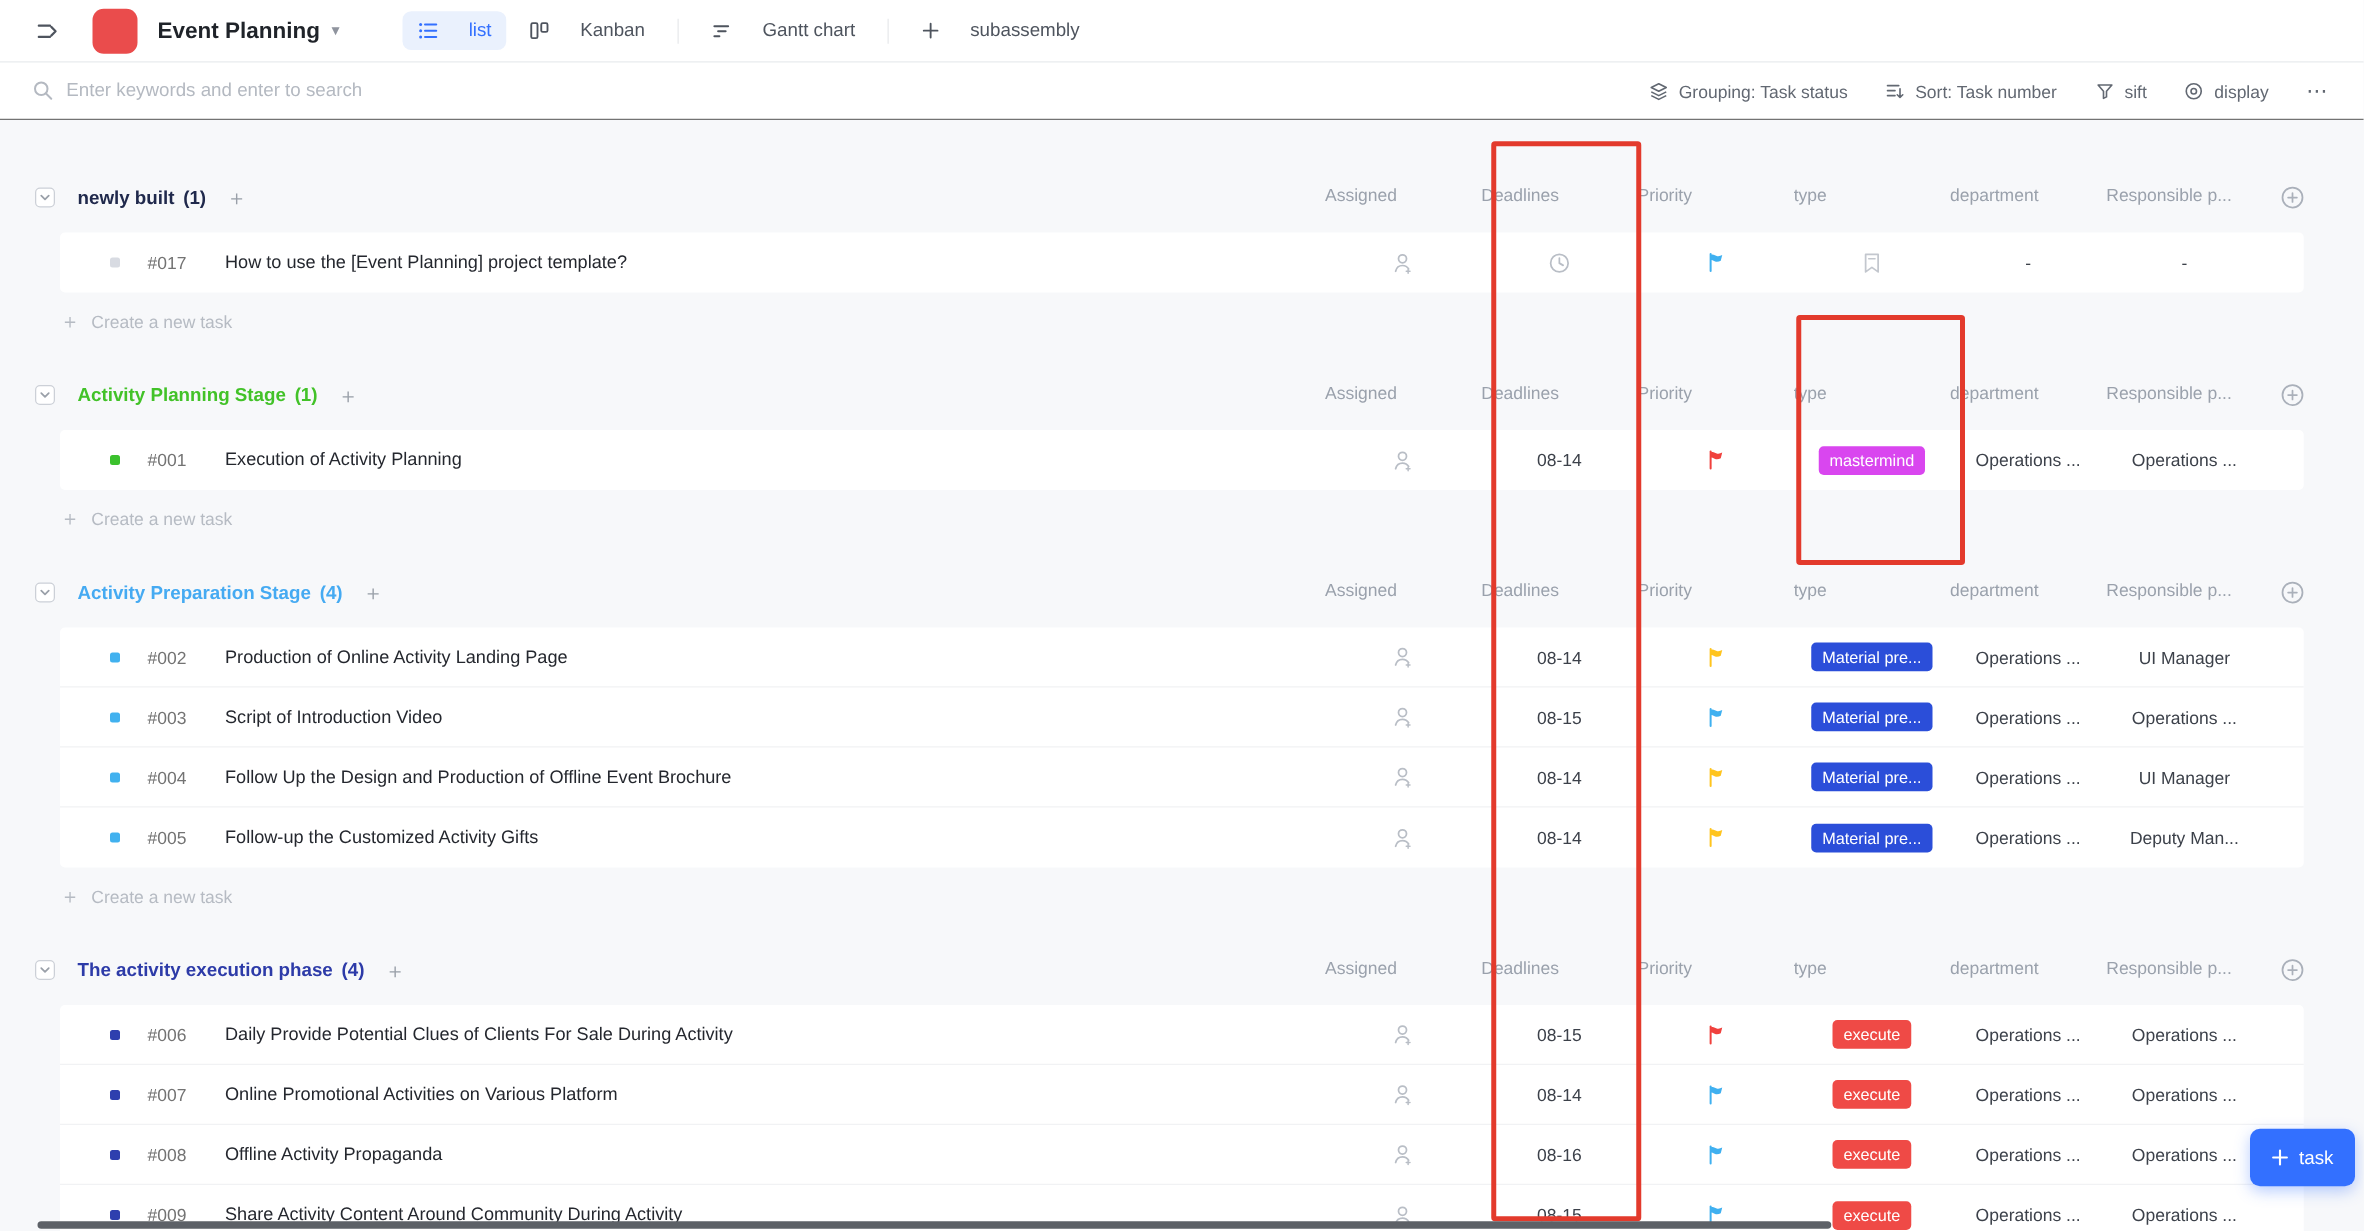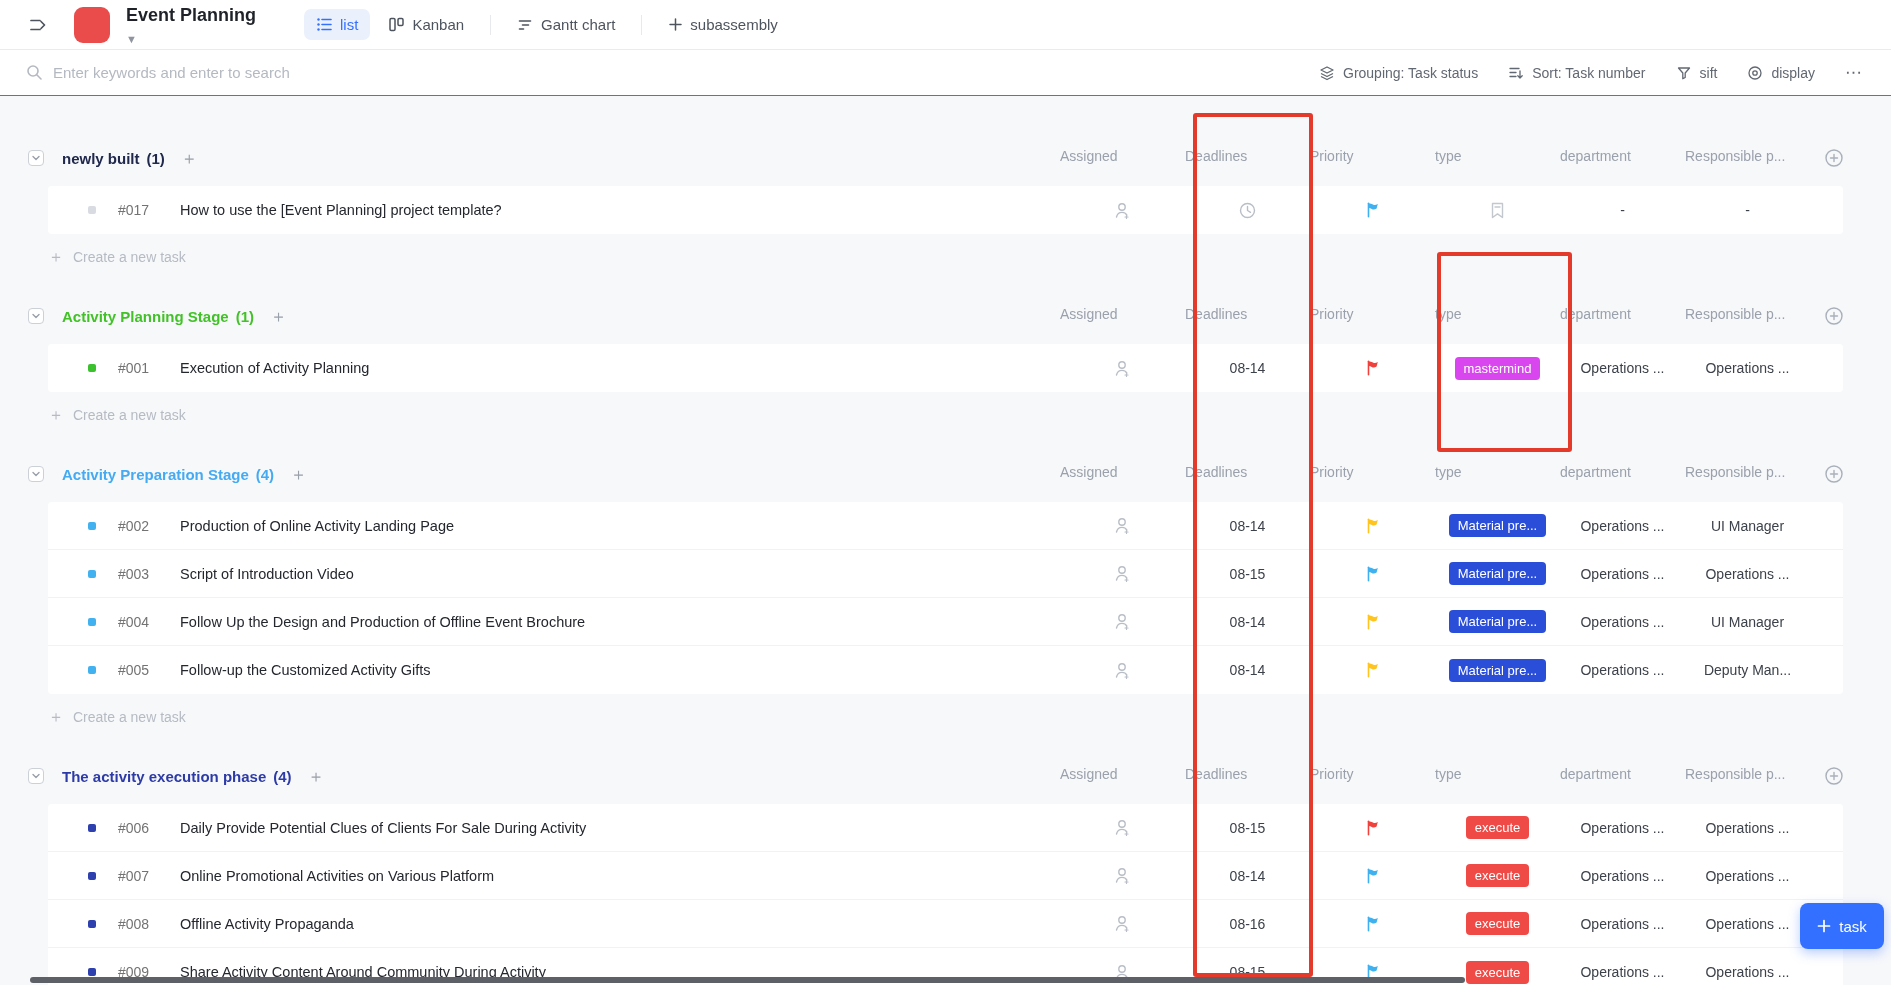--- a/index.html
+++ b/index.html
@@ -12,24 +12,24 @@
     color:#2b2f38;
   }
   
   .topbar {
     position:absolute; top:0; left:0; width:1891px; height:50px;
     background:#fff; border-bottom:1px solid #e9ebee;
     display:flex; align-items:center; z-index:5;
   }
   .tb-toggle { margin-left:26px; width:24px; height:24px; display:flex; align-items:center; justify-content:center; cursor:pointer; }
   .tb-logo { margin-left:24px; width:36px; height:36px; border-radius:9px; background:#ea4c4c; }
-  .tb-title { margin-left:16px; font-size:18px; font-weight:bold; color:#1f2329; display:flex; gap:7px;flex-direction:column; }
+  .tb-title { margin-left:16px; font-size:18px; font-weight:bold; color:#1f2329; display:flex; align-items:center; gap:7px; }
   .tb-caret { font-size:11px; color:#8f949e; }
   .tb-tabs { margin-left:48px; display:flex; align-items:center; gap:6px; }
-  .tb-tab { display:flex; align-items:center; gap:7px; padding:7px 12px; border-radius:7px; font-size:15px; color:#4e545e; cursor:pointer; white-space:nowrap; }
+  .tb-tab { display:flex; align-items:center; gap:24px; padding:7px 12px; border-radius:7px; font-size:15px; color:#4e545e; cursor:pointer; white-space:nowrap; }
   .tb-tab.active { background:#eaf1fd; color:#3370ff; }
   .tb-divider { width:1px; height:20px; background:#e7e9ec; margin:0 8px; }
   
   .searchbar {
     position:absolute; top:50px; left:0; width:1891px; height:46px;
     background:#fff; border-bottom:1px solid #737373;
     display:flex; align-items:center; z-index:4;
   }
   .sb-search { display:flex; align-items:center; gap:10px; margin-left:26px; flex:1; }
   .sb-placeholder { font-size:15px; color:#b4b9c1; }

